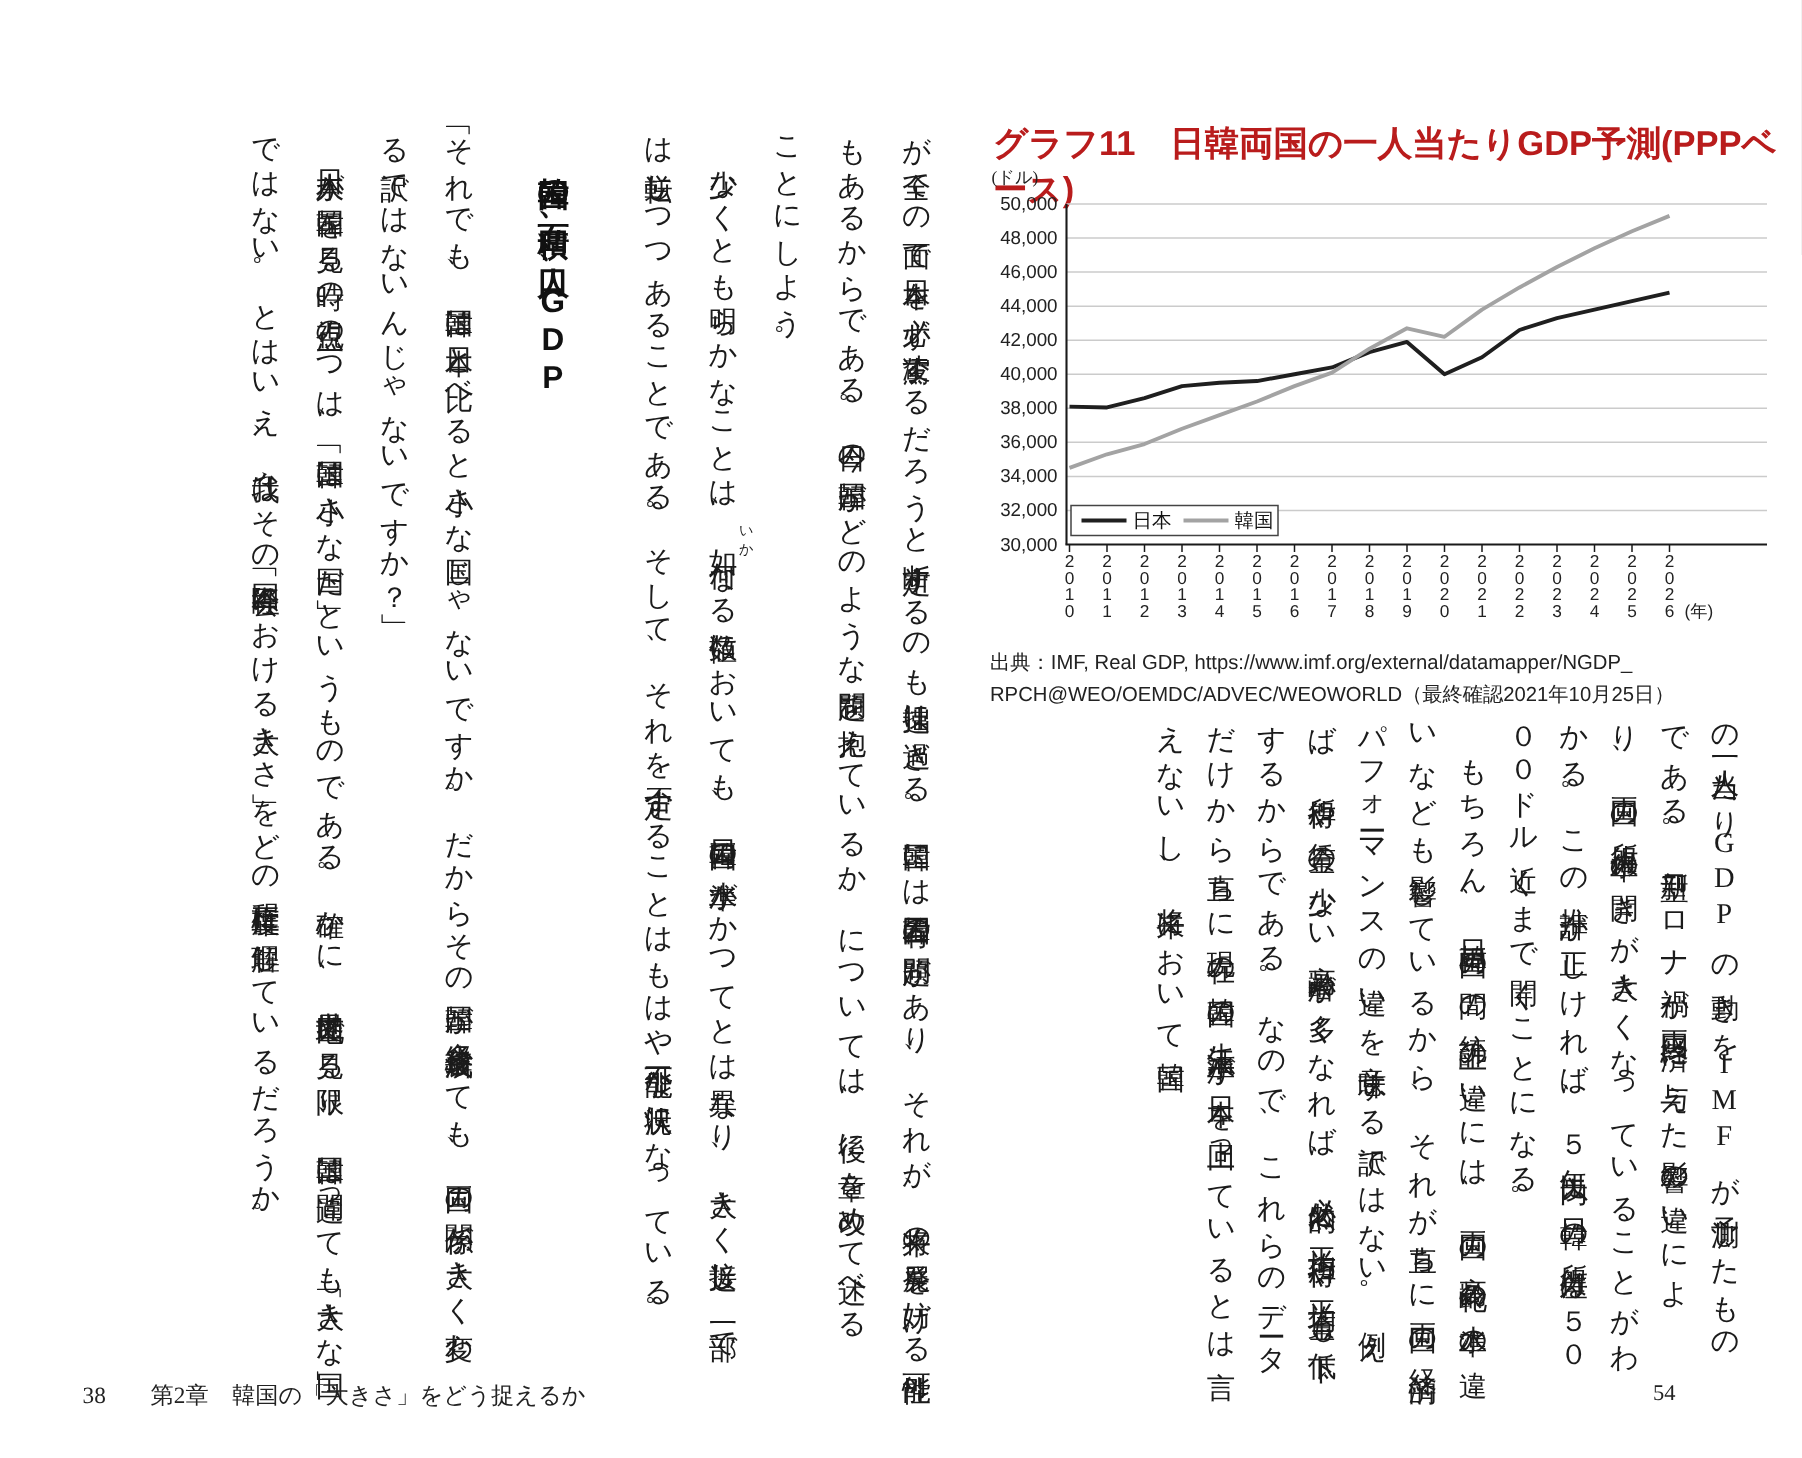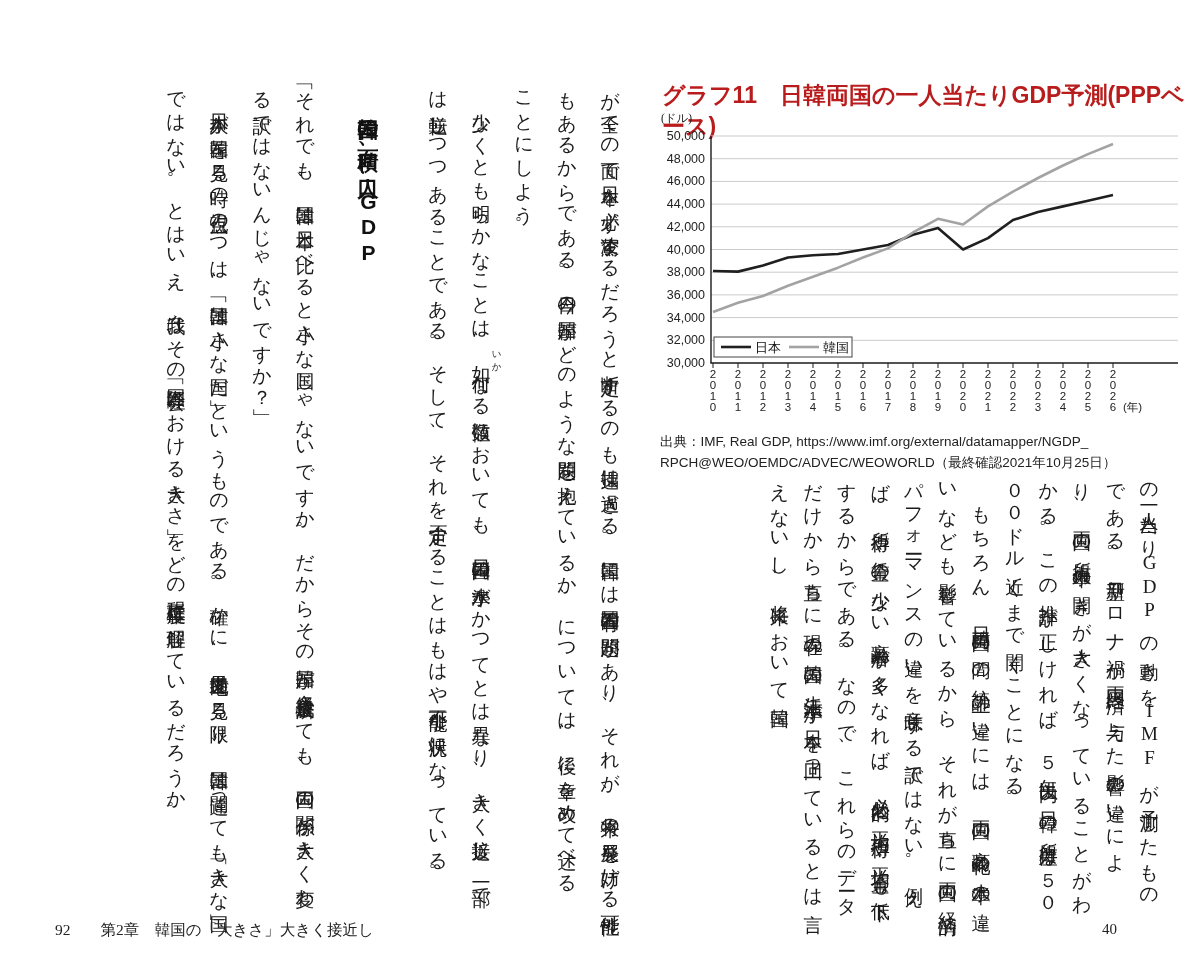--- a/index.html
+++ b/index.html
@@ -117,28 +117,28 @@
   <div class="citation">
     <div>出典：IMF, Real GDP, https://www.imf.org/external/datamapper/NGDP_</div>
     <div>RPCH@WEO/OEMDC/ADVEC/WEOWORLD（最終確認2021年10月25日）</div>
   </div>
 
   <div class="right-body vtext">
     <p>の一人当たりGDPの動きをIMFが予測したものである。新型コロナ禍が両国経済に与えた影響の違いにより、両国の所得水準の開きが大きくなっていることがわかる。この推計が正しければ、５年以内に日韓の所得差は５０００ドル近くまで開くことになる。</p>
     <p>　もちろん、日韓両国の間の統計上の違いには、両国の高齢化の水準の違いなども影響しているから、それが直ちに両国の経済的パフォーマンスの違いを意味する訳ではない。例えば、所得や賃金の少ない高齢者が多くなれば、必然的に平均所得や平均賃金も低下するからである。なので、これらのデータだけから直ちに現在の韓国の生活水準が日本を上回っているとは言えないし、将来において韓国</p>
   </div>
 
-  <div class="footer-right">40</div>
+  <div class="footer-right">54</div>
 
   <div class="left-body vtext">
     <p>が全ての面で日本を必ず凌駕するだろうと断定するのも拙速に過ぎる。韓国には韓国固有の問題があり、それが、将来の発展を妨げる可能性もあるからである。今日の韓国がどのような問題を抱えているか、については、後に章を改めて述べることにしよう。</p>
     <p class="para-b"><span>　少なくとも明らかなことは、</span><ruby><span>如何</span><rt>いか</rt></ruby><span>なる数値においても、日韓両国の水準がかつてとは異なり、大きく接近し、一部では逆転しつつあることである。そして、それを否定することはもはや不可能な状況になっている。</span></p>
     <h2 class="section-heading">　韓国の面積、人口、GDP</h2>
     <p class="para-quote">「それでも、韓国は日本と比べると小さな国じゃないですか。だからその韓国が多少経済成長しても、両国の関係が大きく変わる訳ではないんじゃないですか？」</p>
     <p>　日本人が韓国を見る時の視点の一つは、「韓国は小さな国だ」というものである。確かに、世界地図で見る限り、韓国は間違っても「大きな国」ではない。とはいえ、我々はその「国際社会における大きさ」をどの程度正確に理解しているだろうか。</p>
   </div>
 
   <div class="footer-left">
-    <span>92</span>
-    <span class="chapter">第2章　韓国の「大きさ」大きく接近し</span>
+    <span>38</span>
+    <span class="chapter">第2章　韓国の「大きさ」をどう捉えるか</span>
   </div>
 
 </div>
 
 </body></html>

